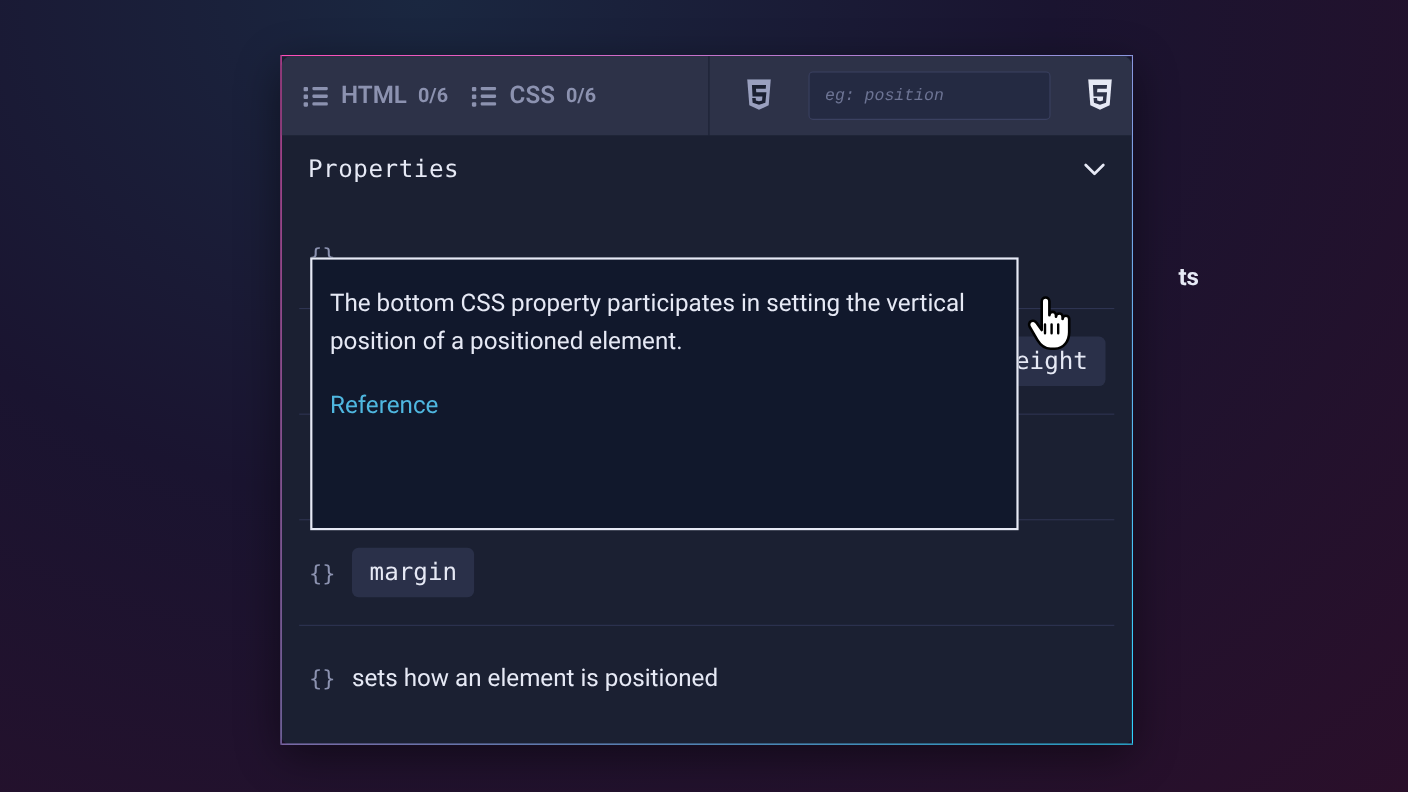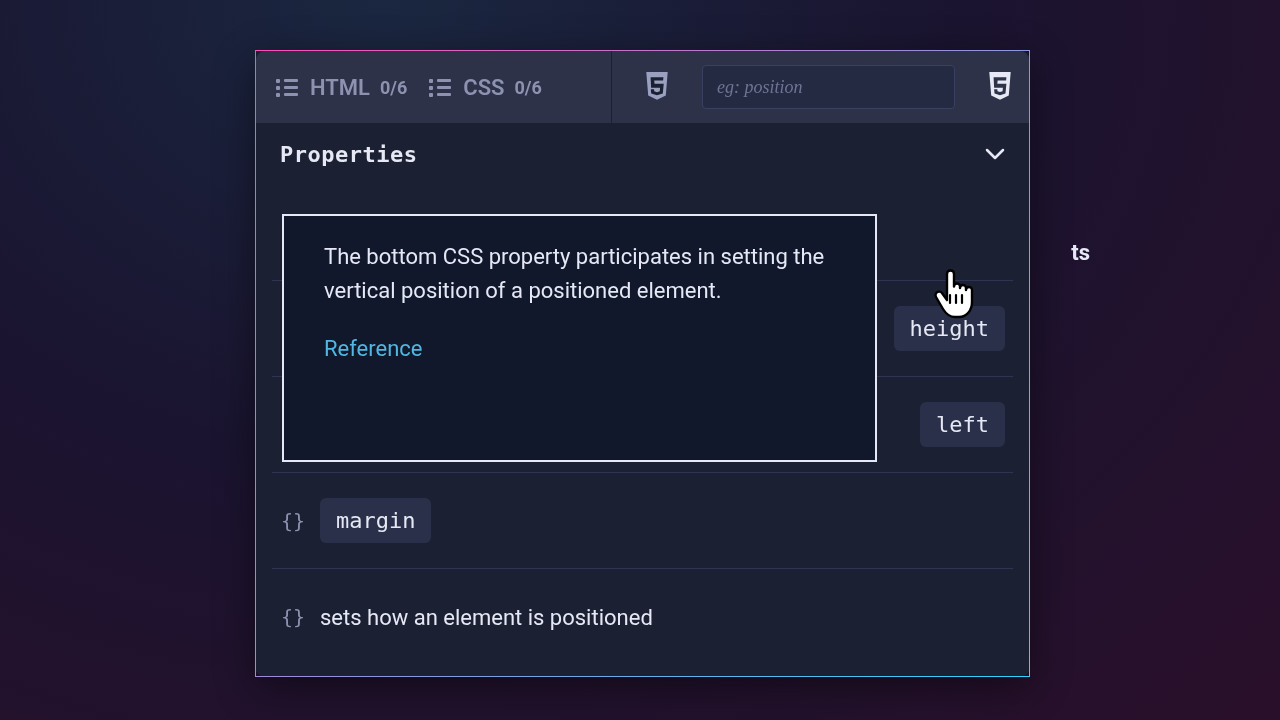--- a/index.html
+++ b/index.html
@@ -73,39 +73,39 @@
   }
   .shield svg { width:100%; height:100%; display:block; }
 
   .search {
     flex: 0 0 210px;
     height: 44px;
     background: #242a42;
     border: 1px solid #3a4060;
     border-radius: 4px;
     color: #7e85a6;
-    font-size: 18px;
+    font-size: 15px;
     padding: 0 14px;
-    font-family: Liberation Serif, serif;
+    font-family: Liberation Mono, monospace;
     outline: none;
   }
   .search::placeholder { color: #6d7494; font-style: italic; }
 
   .section-head {
     height: 62px;
     display: flex;
     align-items: center;
     justify-content: space-between;
     padding: 0 24px;
     color: #e6e9f5;
   }
   .section-title {
     font-family: "Consolas", "SFMono-Regular", ui-monospace, monospace;
     font-size: 22px;
-    font-weight: 700;
+    font-weight: 400;
     letter-spacing: 0.5px;
   }
   .chevron {
     width: 20px; height: 12px;
   }
   .chevron svg { width:100%; height:100%; display:block; }
 
   .rows {
     padding: 0 16px;
   }
@@ -140,26 +140,26 @@
     cursor: pointer;
   }
   .tag.hover {
     background: #141827;
     box-shadow: 0 0 0 1px #3a4060;
   }
 
   .tooltip {
     position: absolute;
     left: 282px;
-    top: 214px;
-    width: 595px;
+    top: 234px;
+    width: 644px;
     height: 248px;
     background: #11182c;
     border: 2px solid #e6e9f5;
-    padding: 24px 40px;
+    padding: 24px 16px;
     color: #e6e9f5;
     font-size: 22px;
     line-height: 1.55;
     z-index: 10;
   }
   .tooltip .ref {
     color: #4fb7e0;
     margin-top: 24px;
     display: inline-block;
     cursor: pointer;
@@ -240,21 +240,20 @@
 
     <div class="row">
       <span class="row-icon">{}</span>
       <span class="row-desc"></span>
       <span class="tag">height</span>
     </div>
 
     <div class="row">
       <span class="row-icon">{}</span>
       <span class="row-desc"></span>
-      <span class="tag">left</span>
     </div>
 
     <div class="row">
       <span class="row-icon">{}</span>
       <span class="tag">margin</span>
     </div>
 
     <div class="row">
       <span class="row-icon">{}</span>
       <span class="row-desc">sets how an element is positioned</span>

